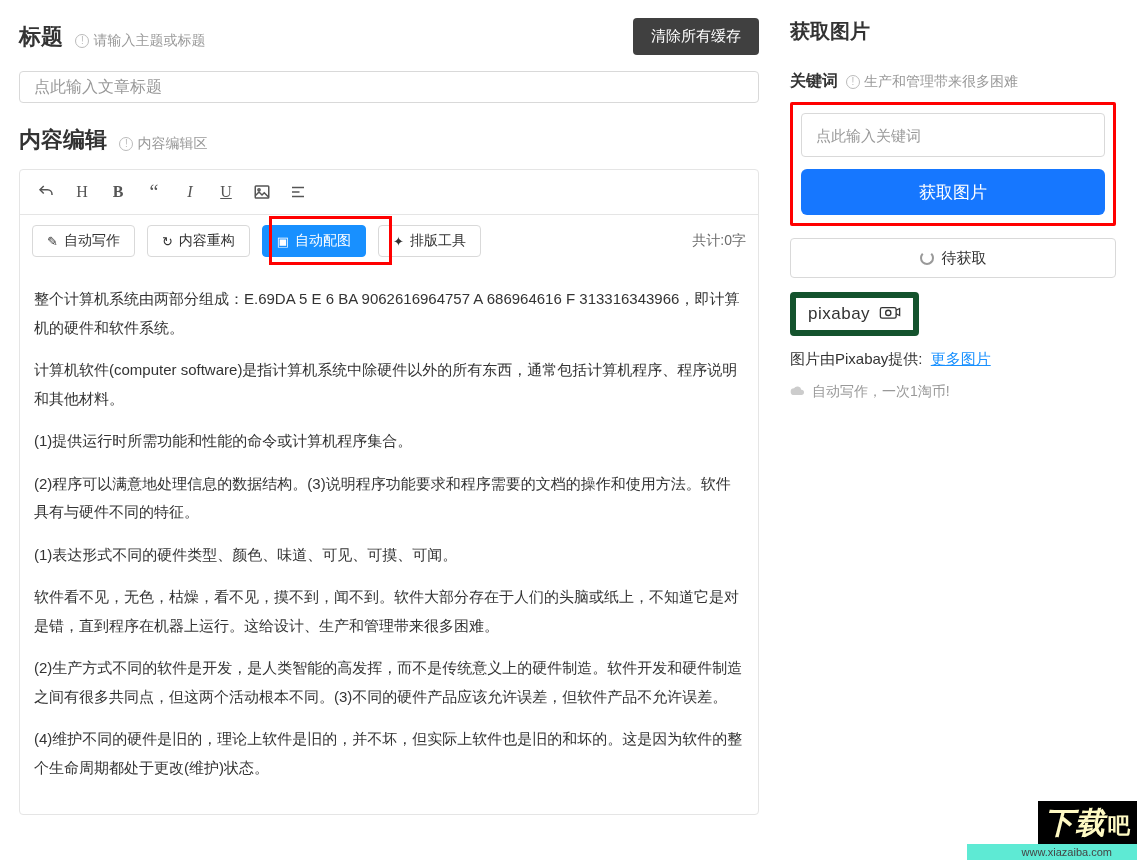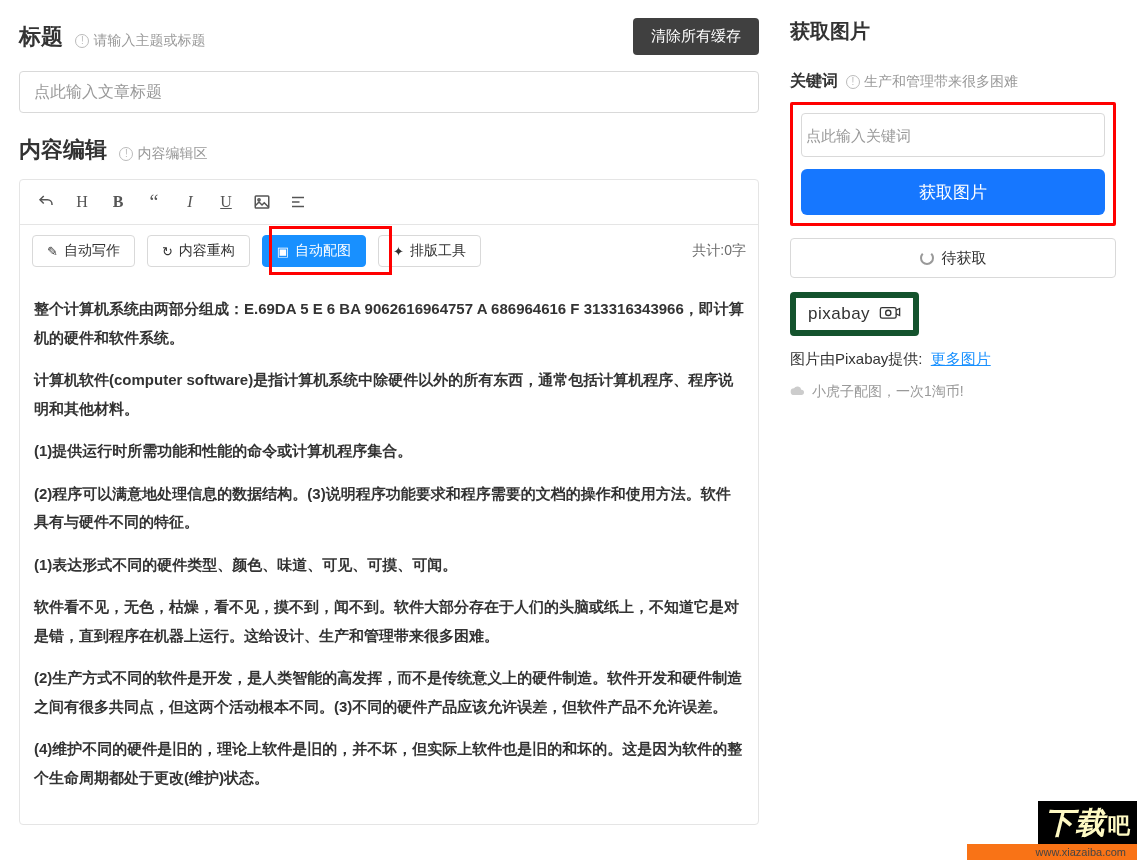--- a/index.html
+++ b/index.html
@@ -22,21 +22,21 @@
 .section-hint { font-size: 14px; color: #999; margin-left: 8px; display: inline-flex; align-items: center; }
 .hint-icon { display: inline-block; width: 14px; height: 14px; border: 1px solid #bbb; border-radius: 50%; color: #bbb; font-size: 10px; line-height: 12px; text-align: center; margin-right: 4px; }
 
 .btn-primary {
   background: #404040; color: #fff; border: none; border-radius: 4px;
   padding: 9px 18px; font-size: 15px; cursor: pointer;
 }
 
 
 .title-input {
-  width: 100%; height: 42px; border: 1px solid #d9d9d9; border-radius: 4px;
+  width: 100%; height: 32px; border: 1px solid #d9d9d9; border-radius: 4px;
   padding: 0 14px; font-size: 16px; color: #333; outline: none;
 }
 .title-input::placeholder { color: #999; }
 
 .content-header { margin-top: 22px; margin-bottom: 14px; }
 
 
 .editor-box { border: 1px solid #e5e5e5; border-radius: 4px; }
 .toolbar {
   padding: 8px 12px; border-bottom: 1px solid #e5e5e5; display: flex; align-items: center;
@@ -55,33 +55,33 @@
   display: inline-flex; align-items: center; margin-right: 12px;
 }
 .action-btn .icon { margin-right: 6px; font-size: 13px; }
 .action-btn.primary { background: #1890ff; border-color: #1890ff; color: #fff; }
 .highlight-box {
   position: absolute; border: 3px solid #ff0000; pointer-events: none;
 }
 .word-count { margin-left: auto; font-size: 14px; color: #6b6b6b; }
 
 .editor-content { padding: 18px 14px; font-size: 15px; line-height: 1.9; color: #333; }
-.editor-content p { margin-bottom: 14px; font-weight: bold; }
+.editor-content p { margin-bottom: 14px; }
 
 
 .side-section-title { font-size: 20px; font-weight: 600; color: #333; margin-bottom: 26px; }
 .side-sub-header { display: flex; align-items: center; margin-bottom: 10px; }
 .side-sub-title { font-size: 16px; font-weight: 600; color: #333; }
 
 .highlight-panel {
   border: 3px solid #ff0000; padding: 8px; border-radius: 2px; margin-bottom: 12px;
 }
 .keyword-input {
   width: 100%; height: 44px; border: 1px solid #d9d9d9; border-radius: 4px;
-  padding: 0 4px; font-size: 15px; outline: none; margin-bottom: 12px;
+  padding: 0 14px; font-size: 15px; outline: none; margin-bottom: 12px;
 }
 .keyword-input::placeholder { color: #999; }
 .fetch-btn {
   width: 100%; height: 46px; background: #1677ff; color: #fff; border: none;
   border-radius: 6px; font-size: 17px; cursor: pointer;
 }
 
 .pending-btn {
   width: 100%; height: 40px; background: #fff; border: 1px solid #d9d9d9;
   border-radius: 4px; display: flex; align-items: center; justify-content: center;
@@ -107,21 +107,21 @@
   position: absolute; right: 0; bottom: 0; width: 170px; height: 62px;
   display: flex; flex-direction: column; align-items: flex-end; justify-content: flex-end;
 }
 .watermark-main {
   background: #000; color: #fef9c3; font-size: 30px; font-weight: 700;
   padding: 2px 6px 0 6px; font-style: italic; letter-spacing: 1px;
   display: flex; align-items: baseline;
 }
 .watermark-main .ba { font-size: 22px; font-style: normal; margin-left: 2px; }
 .watermark-url {
-  background: #f97316; color: #444; font-size: 11px; padding: 2px 11px;
+  background: #5eead4; color: #444; font-size: 11px; padding: 2px 25px;
   width: 100%; text-align: right;
 }
 </style>
 </head>
 <body>
 
 <div class="container">
 
   <div class="main-col">
 
@@ -249,21 +249,21 @@
       <span>图片由Pixabay提供:</span>
       <a class="credit-link">更多图片</a>
     </div>
 
     <div class="promo-line">
       <span class="cloud-icon">
         <svg width="16" height="12" viewBox="0 0 24 16" fill="#ccc">
             <path d="M6 14a5 5 0 010-10 6 6 0 0111 2 4 4 0 010 8H6z"></path>
           </svg>
       </span>
-      <span>小虎子配图，一次1淘币!</span>
+      <span>自动写作，一次1淘币!</span>
     </div>
   </div>
 </div>
 
 <div class="watermark">
   <div class="watermark-main">
     <span>下载</span>
       <span class="ba">吧</span>
   </div>
   <div class="watermark-url">www.xiazaiba.com</div>

